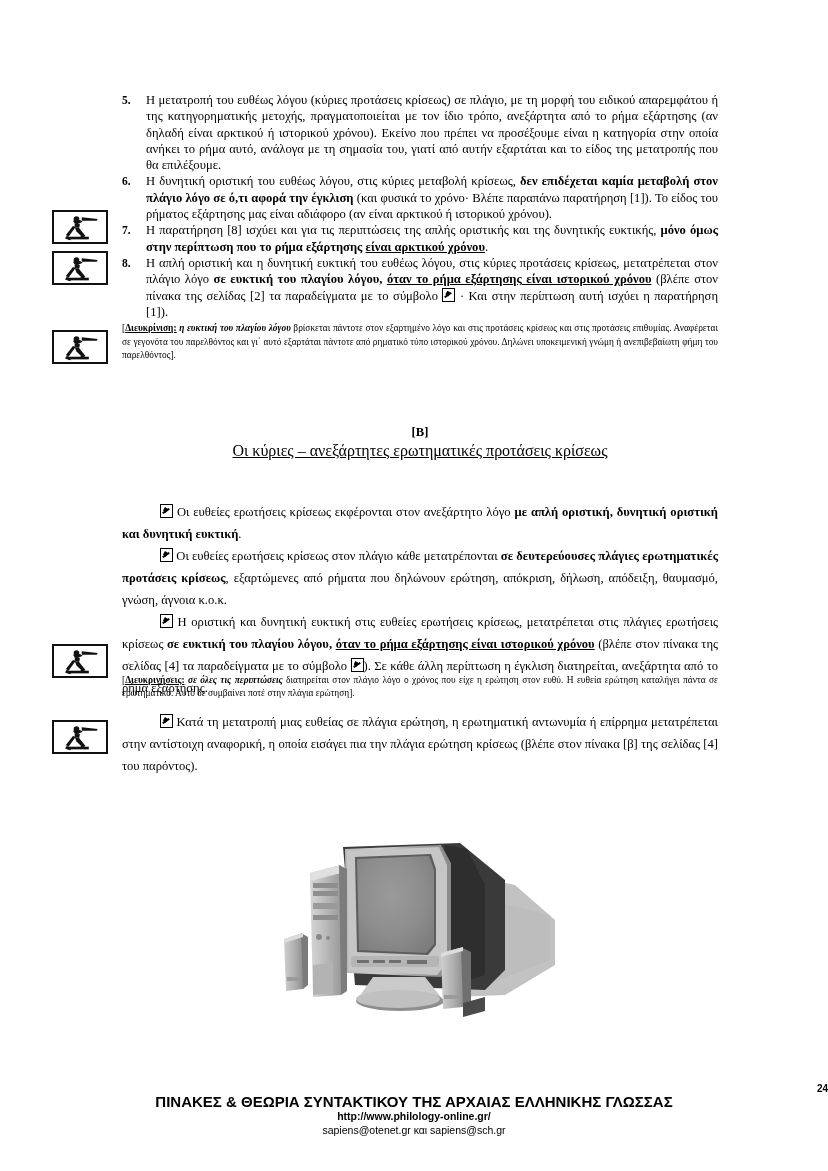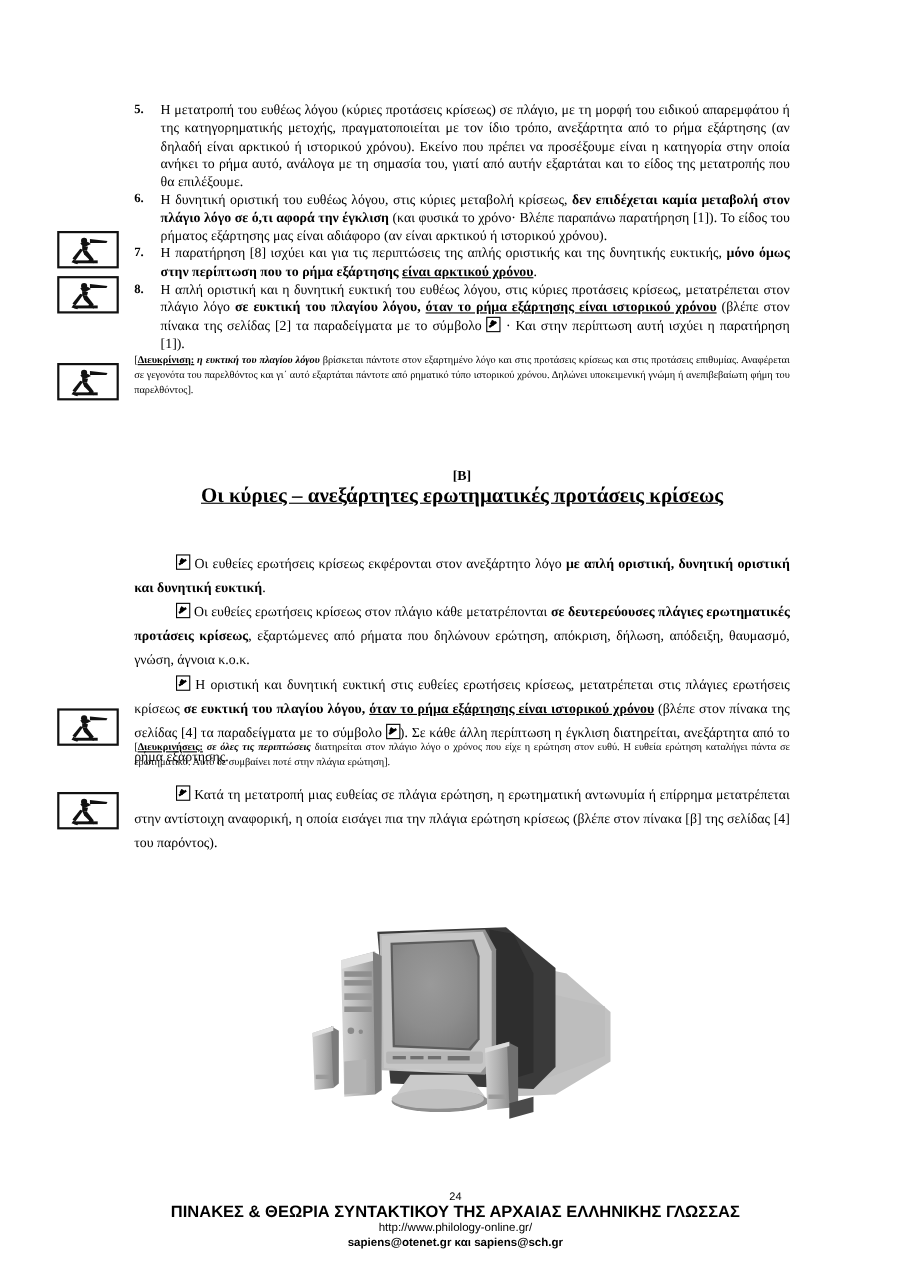--- a/index.html
+++ b/index.html
@@ -80,22 +80,22 @@
     top: 424px;
     width: 596px;
     text-align: center;
   }
   .sec-b {
     font-size: 12.6px;
     font-weight: bold;
     line-height: 17px;
   }
   .sec-title {
-    font-size: 19px;
-    font-weight: bold;
+    font-size: 16px;
+    font-weight: normal;
     text-decoration: underline;
     line-height: 19px;
   }
 
   
   .para-block {
     position: absolute;
     left: 122px;
     width: 596px;
     font-size: 12.6px;
@@ -159,36 +159,37 @@
     position: absolute;
     left: 0;
     top: 1082px;
     width: 828px;
     text-align: center;
     font-family: "Liberation Sans", sans-serif;
     color: #000;
   }
   .footer .pg {
     font-size: 10px;
-    font-weight: normal;
+    font-weight: bold;
     line-height: 13px;
+    text-align: right;
   }
   .footer .l1 {
     font-size: 15px;
     font-weight: bold;
     line-height: 14px;
   }
   .footer .l2 {
     font-size: 10.5px;
-    font-weight: normal;
+    font-weight: bold;
     line-height: 14px;
   }
   .footer .l3 {
     font-size: 10.5px;
-    font-weight: bold;
+    font-weight: normal;
     line-height: 14px;
   }
 </style>
 </head>
 <body>
 
 <div class="page">
 
   <div class="athlete" style="left:52px; top:210px;">
     <svg viewBox="0 0 56 34" xmlns="http://www.w3.org/2000/svg">

